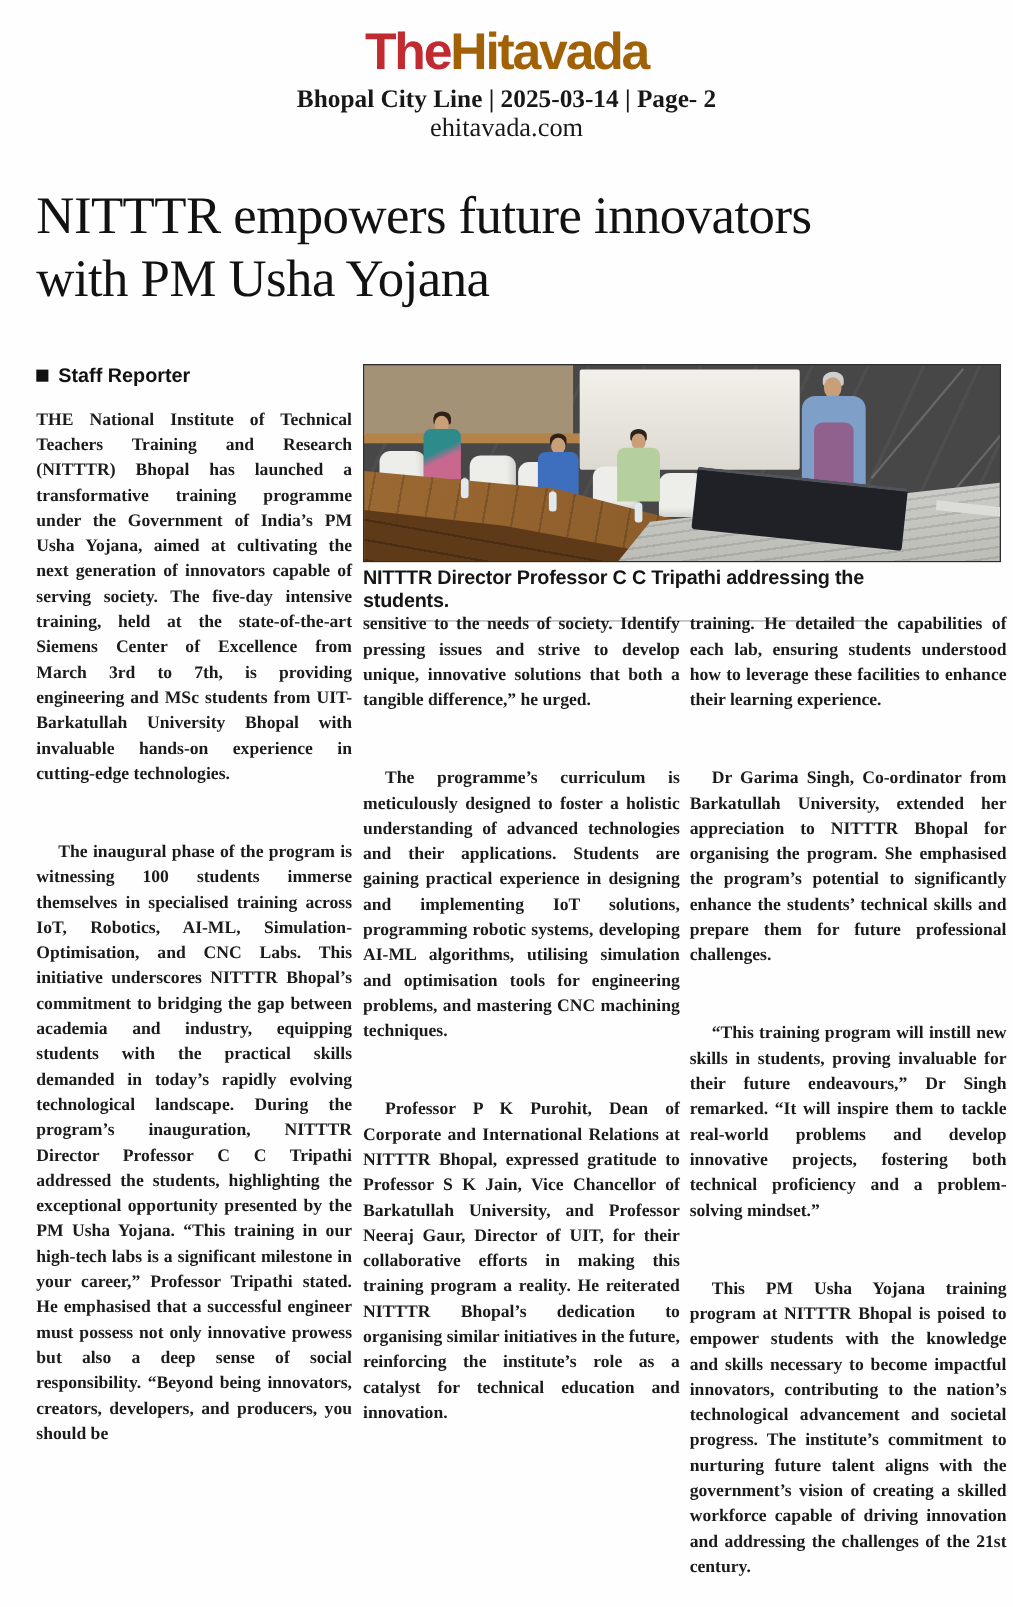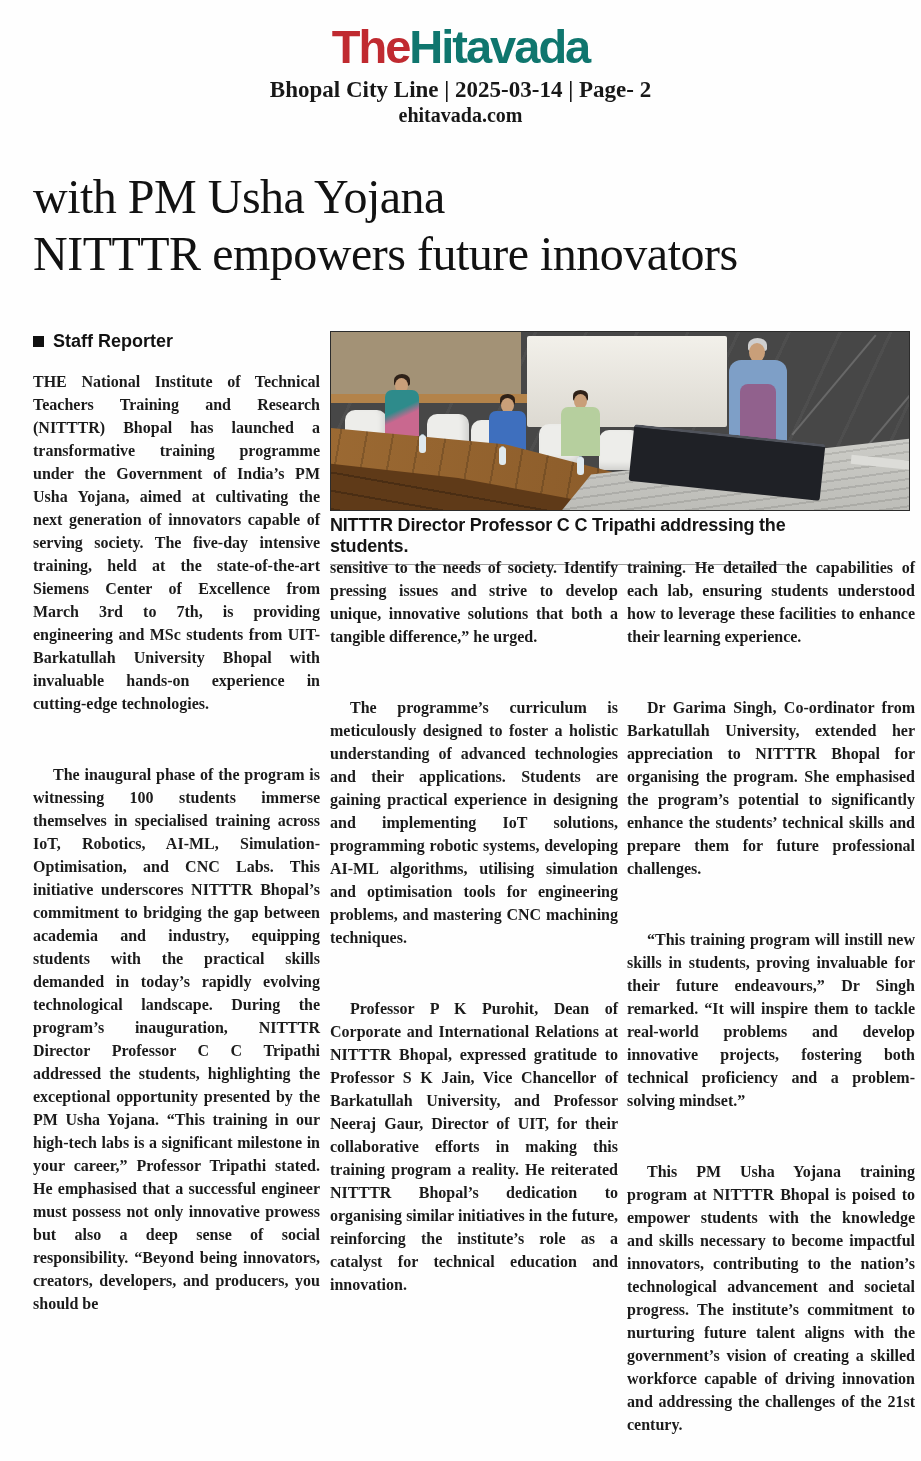--- a/index.html
+++ b/index.html
@@ -17,23 +17,23 @@
   .edge-strip{
     position:absolute; left:-7px; top:695px; width:17px;
     font-size:19px; line-height:33px; color:#3a3a3a;
     white-space:pre-line; overflow:hidden; text-align:left;
   }
 
   
   .masthead{ position:absolute; top:22px; left:0; width:100%; text-align:center; }
   .logo{ font-family:"Liberation Sans", sans-serif; font-weight:700; font-size:47px; letter-spacing:-2px; line-height:1.05; }
   .logo-the{ color:#c02a30; }
-  .logo-rest{ color:#0f766e; }
+  .logo-rest{ color:#a16207; }
   .dateline{ margin-top:6px; font-size:23px; font-weight:700; color:#181818; }
-  .website{ margin-top:1px; font-size:20px; font-weight:700; color:#181818; }
+  .website{ margin-top:1px; font-size:24px; font-weight:400; color:#181818; }
 
   
   .headline{
     position:absolute; left:33px; top:168px; width:870px;
     font-weight:400; font-size:48px; line-height:57px; letter-spacing:-0.5px;
     color:#121212; margin:0;
   }
 
   
   .byline{
@@ -143,22 +143,22 @@
 .
 ;</div>
 
   <header class="masthead">
     <div class="logo"><span class="logo-the">The</span><span class="logo-rest">Hitavada</span></div>
     <div class="dateline">Bhopal City Line | 2025-03-14 | Page- 2</div>
     <div class="website">ehitavada.com</div>
   </header>
 
   <h1 class="headline">
+    <div>NITTTR empowers future innovators</div>
     <div>with PM Usha Yojana</div>
-    <div>NITTTR empowers future innovators</div>
   </h1>
 
   <div class="byline">
     <span class="byline-square"></span><span>Staff Reporter</span>
   </div>
 
   <figure class="photo-figure">
     <div class="photo">
       <div class="ph-wall-tan"></div>
       <div class="ph-rail"></div>

